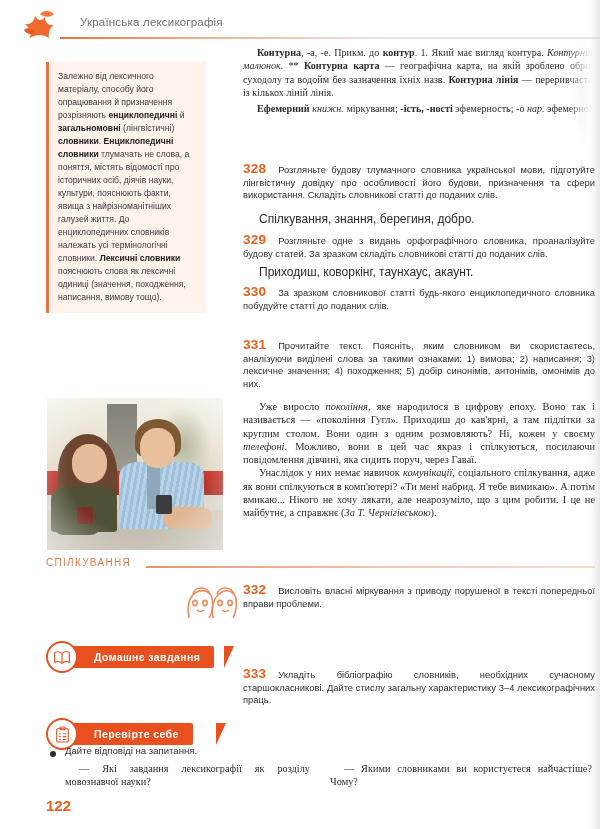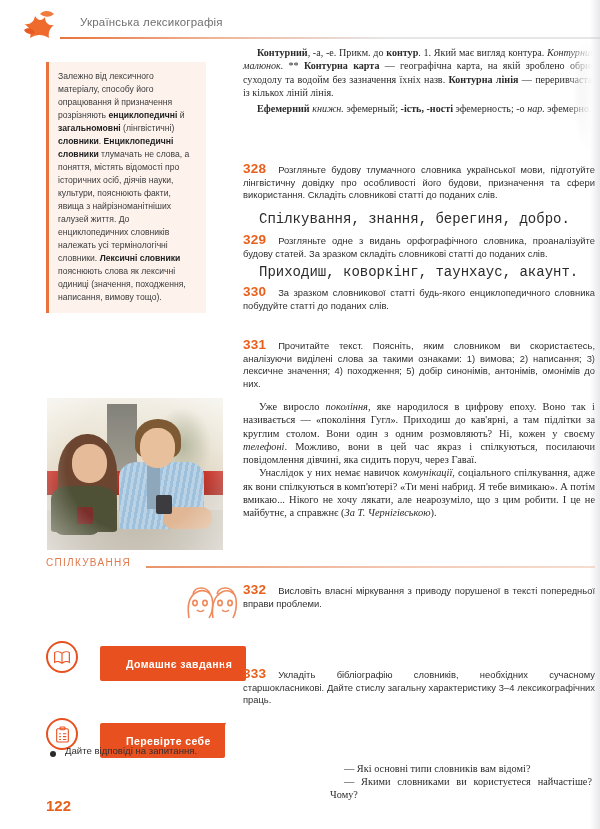--- a/index.html
+++ b/index.html
@@ -67,22 +67,22 @@
     font-size:9.4px;line-height:12.6px;color:#2f2f31;
     text-align:justify;
   }
   .ex .num{
     color:#e8601c;font-weight:bold;font-size:13.5px;
     letter-spacing:.2px;margin-right:12px;
     font-family:"Liberation Sans", sans-serif;
   }
   .sample{
     position:absolute;width:352px;left:243px;
-    font-family:Liberation Mono, monospace;
-    font-size:14px;line-height:13px;color:#2b2b2d;
+    font-family:Liberation Sans, sans-serif;
+    font-size:12px;line-height:13px;color:#2b2b2d;
     text-indent:16px;
   }
   .body-serif{
     position:absolute;width:352px;left:243px;
     font-family:"Liberation Serif", serif;
     font-size:10.4px;line-height:13.3px;color:#2b2b2d;
     text-align:justify;
   }
   .body-serif p{margin:0;text-indent:16px;}
   .body-serif i{font-style:italic;}
@@ -137,24 +137,24 @@
   }
   .sect-rule{
     position:absolute;left:146px;top:566px;width:449px;height:1.5px;
     background:linear-gradient(to right,#e9946b,#f3c8b3 55%,#f6ddd0);
   }
   .faces{position:absolute;left:183px;top:578px;width:56px;height:42px;}
 
   
   .badge{position:absolute;height:22px;}
   .badge .bar{
-    position:absolute;left:22px;top:0;height:35px;
+    position:absolute;left:22px;top:0;height:22px;
     background:#e8511f;
     border-radius:2px 2px 2px 2px;
-    display:flex;align-items:center;margin-left:32px;
+    display:flex;align-items:center;
   }
   .badge .bar span{
     color:#ffffff;font-size:10.5px;font-weight:bold;letter-spacing:.4px;
     padding:0 14px 0 26px;white-space:nowrap;
     font-family:"Liberation Sans", sans-serif;
   }
   .badge .circ{
     position:absolute;left:0;top:-5px;width:32px;height:32px;border-radius:50%;
     background:#ffffff;border:2px solid #e8511f;box-sizing:border-box;
     display:flex;align-items:center;justify-content:center;
@@ -212,22 +212,22 @@
     <div class="header-rule"></div>
   </div>
 
   <div class="theory">
     <span>Залежно від лексичного матеріалу, способу його опрацювання й призначення розрізняють </span><b>енциклопедичні</b><span> й </span><b>загальномовні</b><span> (лінгвістичні) </span><b>словники</b><span>.</span>
     <b>Енциклопедичні словники</b><span> тлумачать не слова, а поняття, містять відомості про історичних осіб, діячів науки, культури, пояснюють факти, явища з найрізноманітніших галузей життя. До енциклопедичних словників належать усі термінологічні словники.</span>
     <b>Лексичні словники</b><span> пояснюють слова як лексичні одиниці (значення, походження, написання, вимову тощо).</span>
   </div>
 
   <div class="dict">
-    <p><b>Контурний</b><span>, -а, -е. Прикм. до </span><b>контур</b><span>. 1. Який має вигляд контура. </span><i>Контурний малюнок.</i><span> ** </span><b>Контурна карта</b><span> — географічна карта, на якій зроблено обрис суходолу та водойм без зазначення їхніх назв. </span><b>Контурна лінія</b><span> — переривчаста, із кількох ліній лінія.</span></p>
-    <p><b>Ефемерний</b> <i>книжн.</i><span> эфемерный; </span><b>-ість, -ності</b><span> эфемерность; -о </span><i>нар.</i><span> эфемерно.</span></p>
+    <p><b>Контурна</b><span>, -а, -е. Прикм. до </span><b>контур</b><span>. 1. Який має вигляд контура. </span><i>Контурний малюнок.</i><span> ** </span><b>Контурна карта</b><span> — географічна карта, на якій зроблено обрис суходолу та водойм без зазначення їхніх назв. </span><b>Контурна лінія</b><span> — переривчаста, із кількох ліній лінія.</span></p>
+    <p><b>Ефемерний</b> <i>книжн.</i><span> міркування; </span><b>-ість, -ності</b><span> эфемерность; -о </span><i>нар.</i><span> эфемерно.</span></p>
   </div>
   <div class="scan-smudge"></div>
   <div class="fade-right"></div>
 
   <div class="ex" style="top:163px;">
     <span class="num">328</span><span>Розгляньте будову тлумачного словника української мови, підготуйте лінгвістичну довідку про особливості його будови, призначення та сфери використання. Складіть словникові статті до поданих слів.</span>
   </div>
   <div class="sample" style="top:213px;">Спілкування, знання, берегиня, добро.</div>
 
   <div class="ex" style="top:234px;">
@@ -325,22 +325,24 @@
           <path d="M5 9 h2 M5 12.5 h2 M5 16 h2"></path>
           <path d="M9.5 9 h4 M9.5 12.5 h4 M9.5 16 h4"></path>
         </g>
       </svg>
     </div>
   </div>
 
   <div class="check-bullet"></div>
   <div class="check-lead">Дайте відповіді на запитання.</div>
 
+  <div class="qcol" style="left:65px;top:762px;width:245px;">
+    <p>— Які завдання лексикографії як розділу мовознавчої науки?</p>
+  </div>
 
   <div class="qcol" style="left:330px;top:762px;width:262px;">
-    <p>— Які основні типи словників вам відомі?</p>
     <p>— Якими словниками ви користуєтеся найчастіше? Чому?</p>
   </div>
 
   <div class="pagenum">122</div>
 
   <div class="edge-shadow"></div>
 </div>
 
 </body></html>

